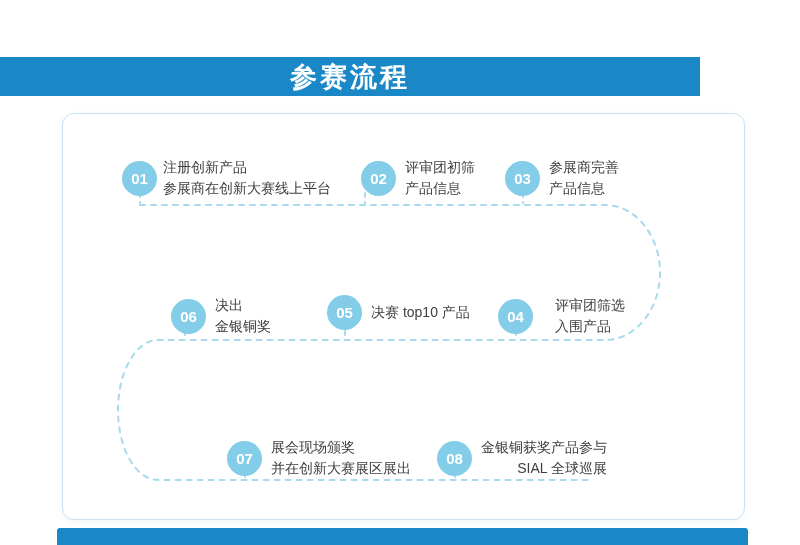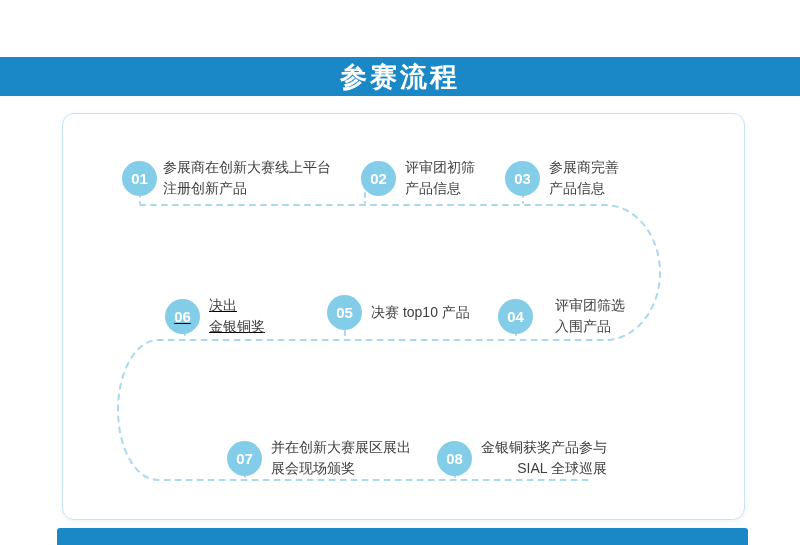--- a/index.html
+++ b/index.html
@@ -11,21 +11,21 @@
     background: #ffffff;
     font-family: "Liberation Sans", "DejaVu Sans", sans-serif;
     overflow: hidden;
   }
 
   
   .header-band {
     position: absolute;
     top: 57px;
     left: 0;
-    width: 800px;
+    width: 700px;
     height: 39px;
     background: var(--header-bg, #1a87c6);
     display: flex;
     align-items: center;
     justify-content: center;
   }
   .header-title {
     color: #ffffff;
     font-size: 27px;
     font-weight: bold;
@@ -81,21 +81,21 @@
     font-size: 14px;
     line-height: 21px;
     white-space: nowrap;
   }
 
   .step-1 { left: 122px; top: 157px; gap: 6px; }
   .step-2 { left: 361px; top: 157px; }
   .step-3 { left: 505px; top: 157px; }
   .step-4 { left: 498px; top: 295px; gap: 22px; }
   .step-5 { left: 327px; top: 295px; justify-content: flex-end; }
-  .step-6 { left: 165px; top: 295px; text-decoration: underline; }
+  .step-6 { left: 171px; top: 295px; }
   .step-7 { left: 227px; top: 437px; }
   .step-8 { left: 437px; top: 437px; text-align: right; }
 
   
   .footer-band {
     position: absolute;
     top: 528px;
     left: 57px;
     width: 691px;
     height: 17px;
@@ -115,22 +115,22 @@
 <svg class="flow-path-svg" viewBox="0 0 800 545" aria-hidden="true">
   <path d="M140 205 L605 205 A55 67.5 0 0 1 605 340 L158 340 A40 70 0 0 0 158 480 L592 480" fill="none" stroke="currentColor" stroke-width="2" stroke-dasharray="5 6" stroke-linecap="round"></path>
   <path d="M140 193 L140 203 M365 193 L365 203 M523 193 L523 203 M516 331 L516 338 M345 331 L345 338 M185 331 L185 338 M245 473 L245 478 M455 473 L455 478" fill="none" stroke="currentColor" stroke-width="2" stroke-dasharray="4 5" stroke-linecap="round"></path>
 </svg>
 
 <div class="step step-1">
   <div class="circle">
     <span>01</span>
   </div>
   <div class="label">
+    <div>注册创新产品</div>
     <div>参展商在创新大赛线上平台</div>
-    <div>注册创新产品</div>
   </div>
 </div>
 
 <div class="step step-2">
   <div class="circle">
     <span>02</span>
   </div>
   <div class="label">
     <div>评审团初筛</div>
     <div>产品信息</div>
@@ -174,22 +174,22 @@
     <div>决出</div>
     <div>金银铜奖</div>
   </div>
 </div>
 
 <div class="step step-7">
   <div class="circle">
     <span>07</span>
   </div>
   <div class="label">
+    <div>展会现场颁奖</div>
     <div>并在创新大赛展区展出</div>
-    <div>展会现场颁奖</div>
   </div>
 </div>
 
 <div class="step step-8">
   <div class="circle">
     <span>08</span>
   </div>
   <div class="label">
     <div>金银铜获奖产品参与</div>
     <div>SIAL 全球巡展</div>

